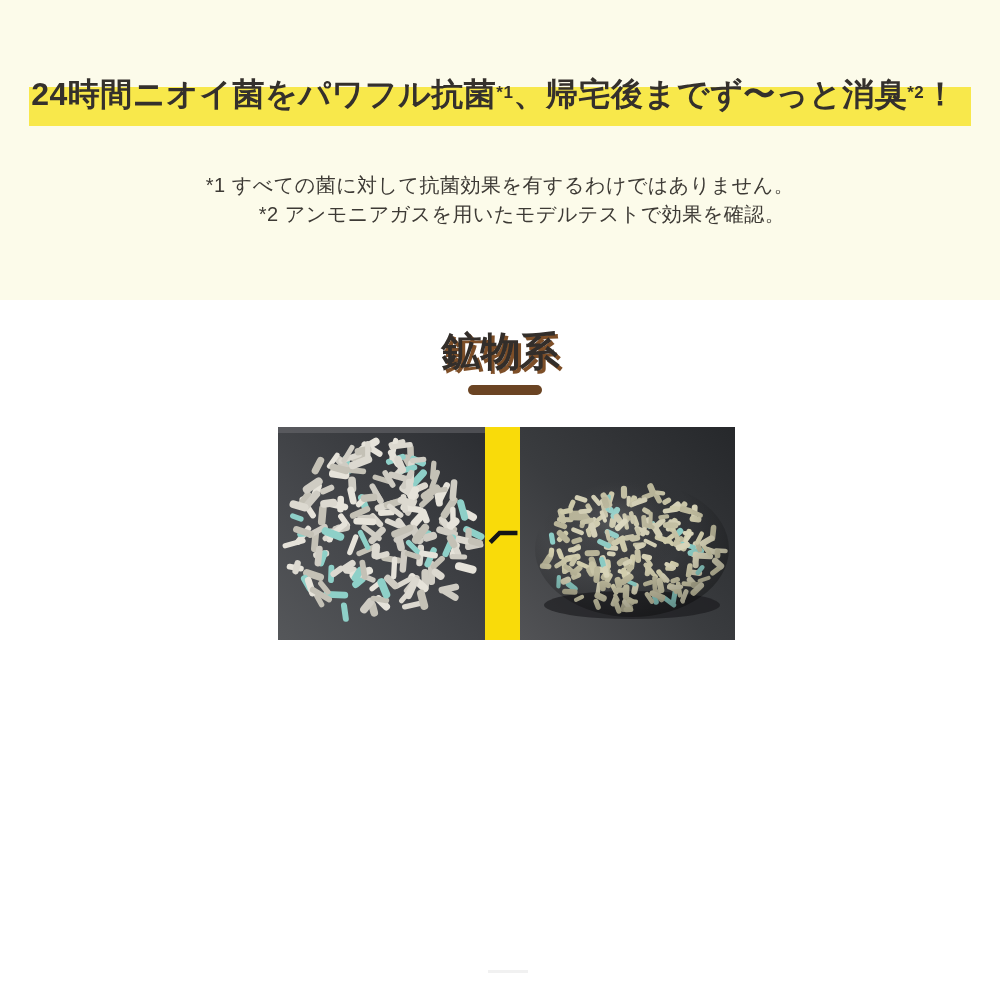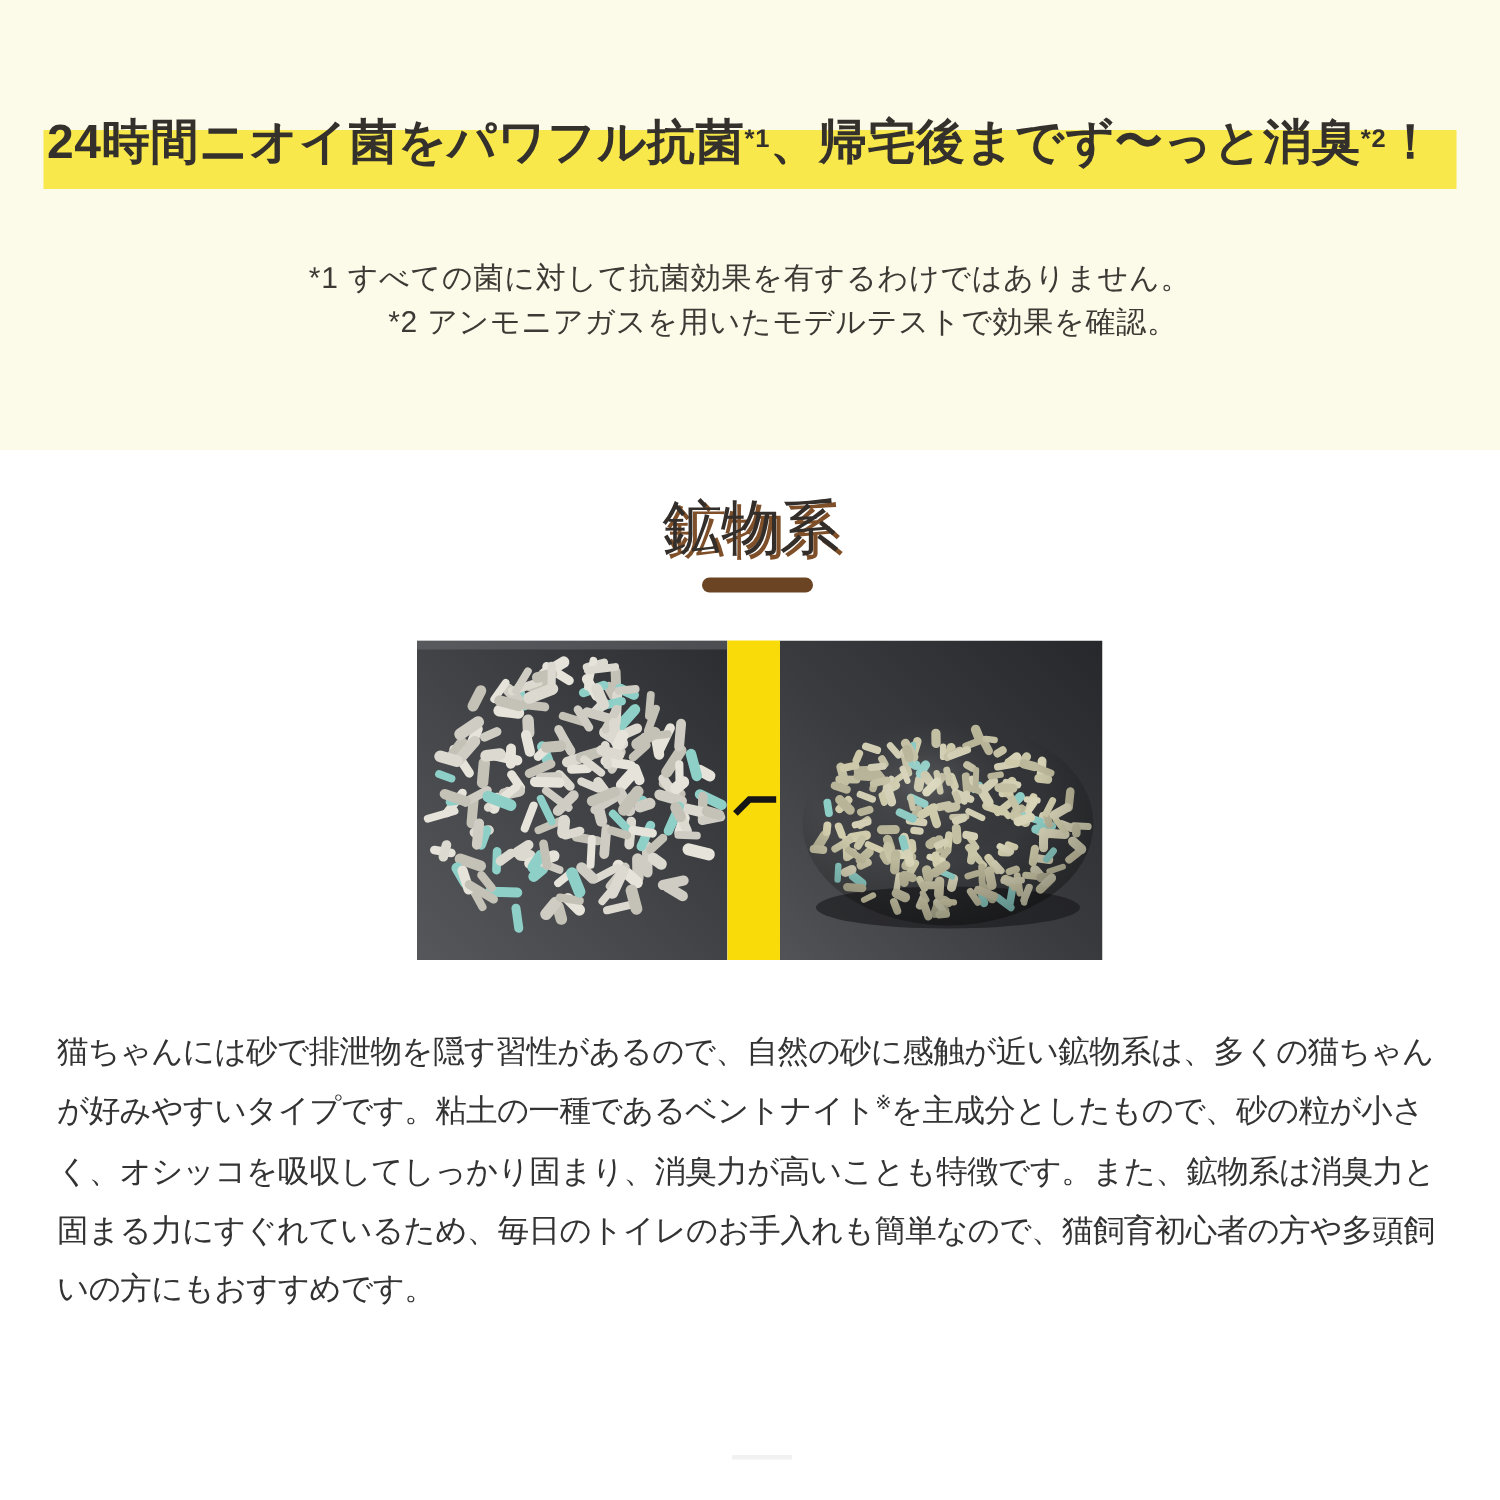--- a/index.html
+++ b/index.html
@@ -22,21 +22,21 @@
   .headline .sup{font-size:17px;position:relative;top:-7px;font-weight:bold;}
   .note{
     position:absolute;left:0;width:100%;text-align:center;
     font-size:20px;color:#3D3A35;letter-spacing:0.5px;white-space:nowrap;
   }
   .note1{top:156px;margin-top:16px;}
   .note2{top:201px;padding-left:22px;}
   
   .sec-title{
     position:absolute;left:0;top:324px;width:100%;text-align:center;
-    font-size:40px;font-weight:normal;color:#332E2A;letter-spacing:-1px;
+    font-size:40px;font-weight:bold;color:#332E2A;letter-spacing:-1px;
     text-shadow:3px 3px 0 #7E4F28;
   }
   .title-underline{
     position:absolute;left:468px;top:385px;width:74px;height:10px;
     border-radius:5px;background:#6B4423;
   }
   .compare{position:absolute;left:278px;top:427px;width:457px;height:213px;display:flex;}
   .photo{height:213px;flex:none;}
   .photo svg{display:block;width:100%;height:100%;}
   .photo-before{width:207px;}
@@ -499,17 +499,16 @@
           <rect x="144.1" y="69.5" width="5.3" height="9.4" rx="2.6" fill="#C9C5A7" transform="rotate(59 146.7 74.2)"></rect>
           <rect x="117.0" y="66.5" width="4.9" height="16.5" rx="2.5" fill="#D9D5B9" transform="rotate(70 119.4 74.8)"></rect>
           <rect x="48.1" y="134.8" width="4.6" height="16.3" rx="2.3" fill="#BDB99C" transform="rotate(125 50.4 142.9)"></rect>
           <rect x="176.5" y="154.4" width="5.1" height="11.0" rx="2.6" fill="#D9D5B9" transform="rotate(49 179.1 159.9)"></rect>
           <rect x="194.9" y="129.4" width="6.4" height="14.2" rx="3.2" fill="#D9D5B9" transform="rotate(132 198.1 136.5)"></rect>
           <ellipse cx="112" cy="122" rx="97" ry="68" fill="url(#shadeR)"></ellipse>
         </svg>
     </div>
   </div>
 
-  <div class="para"><span>猫ちゃんには砂で排泄物を隠す習性があるので、自然の砂に感触が近い鉱物系は、多くの猫ちゃんが好みやすいタイプです。粘土の一種であるベントナイト</span><span class="p-sup">※</span><span>を主成分としたもので、砂の粒が小さく、オシッコを吸収してしっかり固まり、消臭力が高いことも特徴です。また、鉱物系は消臭力と固まる力にすぐれているため、毎日のトイレのお手入れも簡単なので、猫飼育初心者の方や多頭飼いの方にもおすすめです。</span></div>
 
 
   <div class="faint-divider"></div>
 </div>
 
 </body></html>

